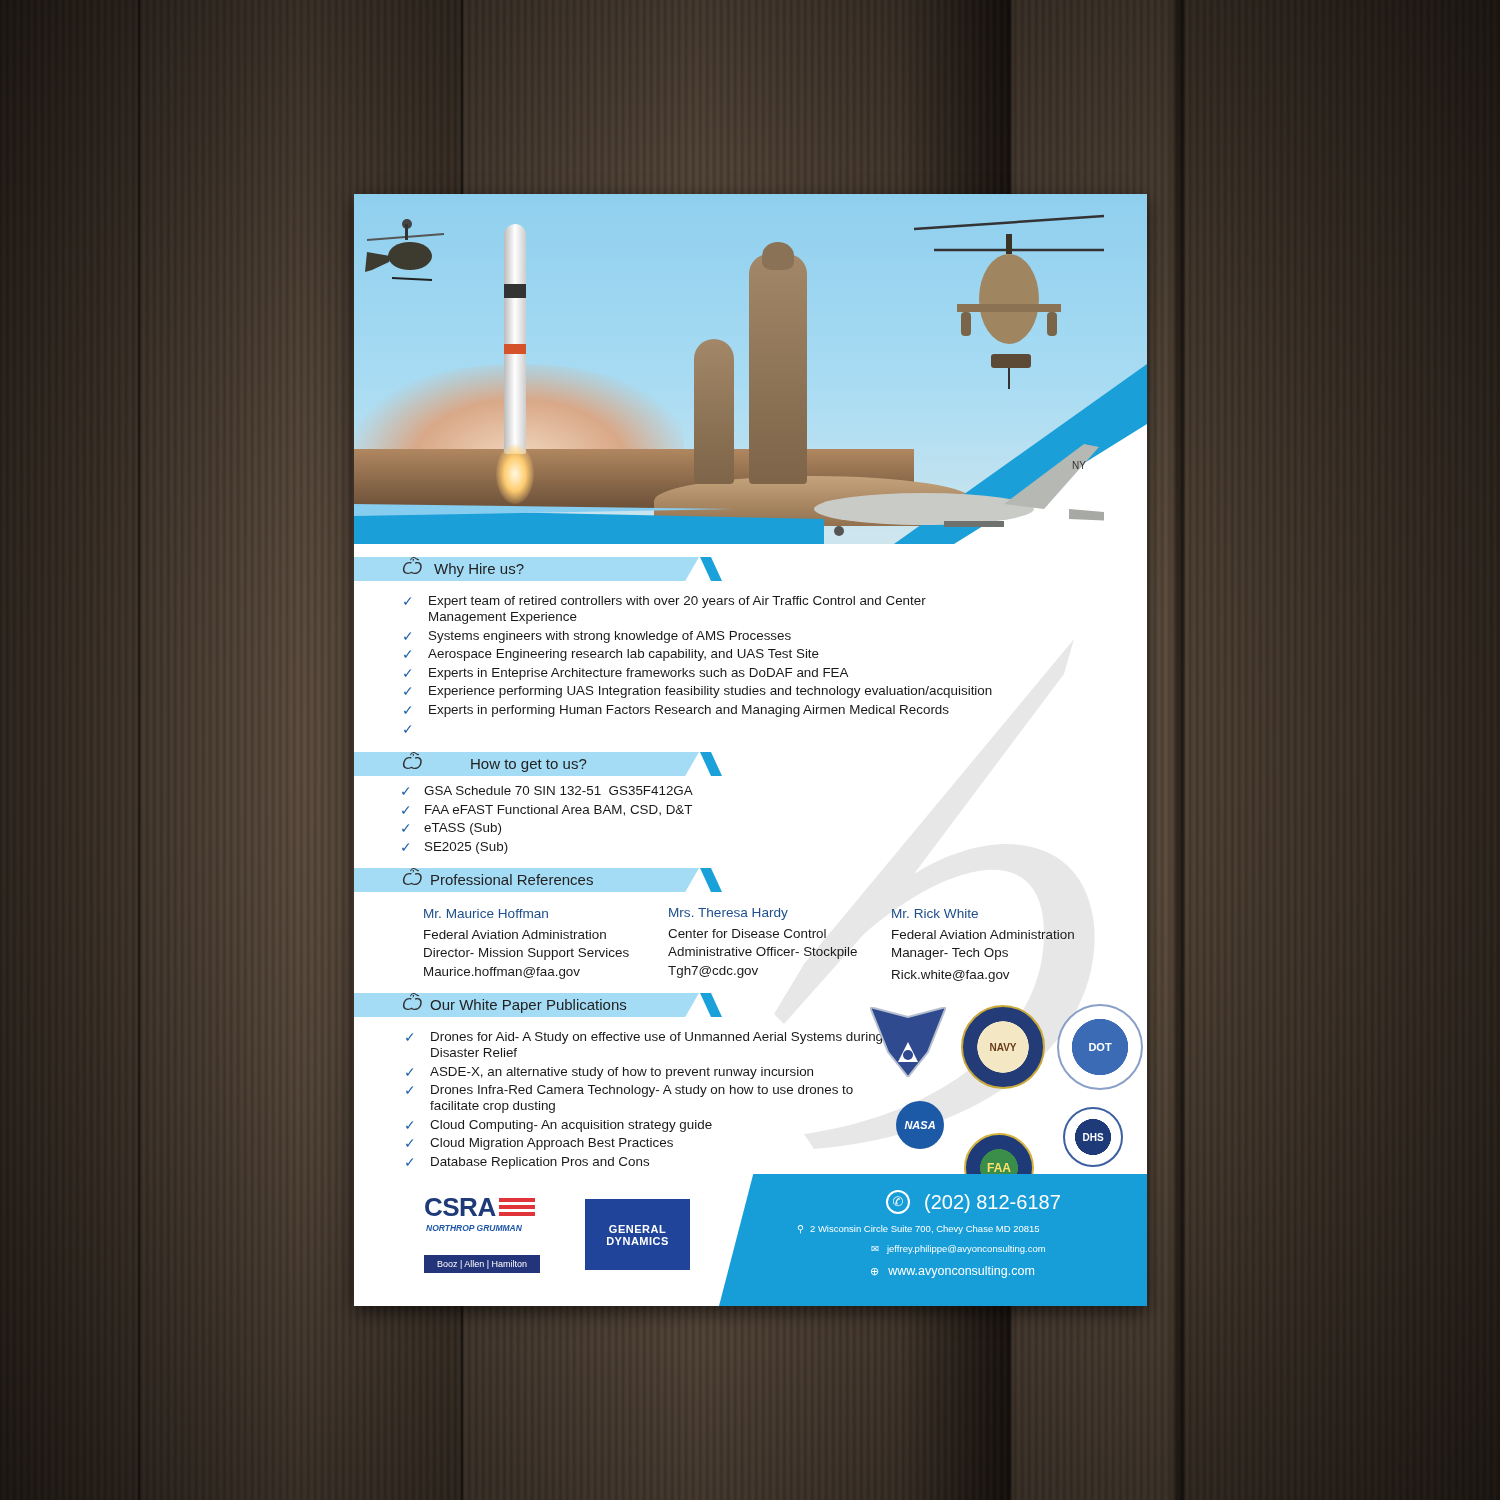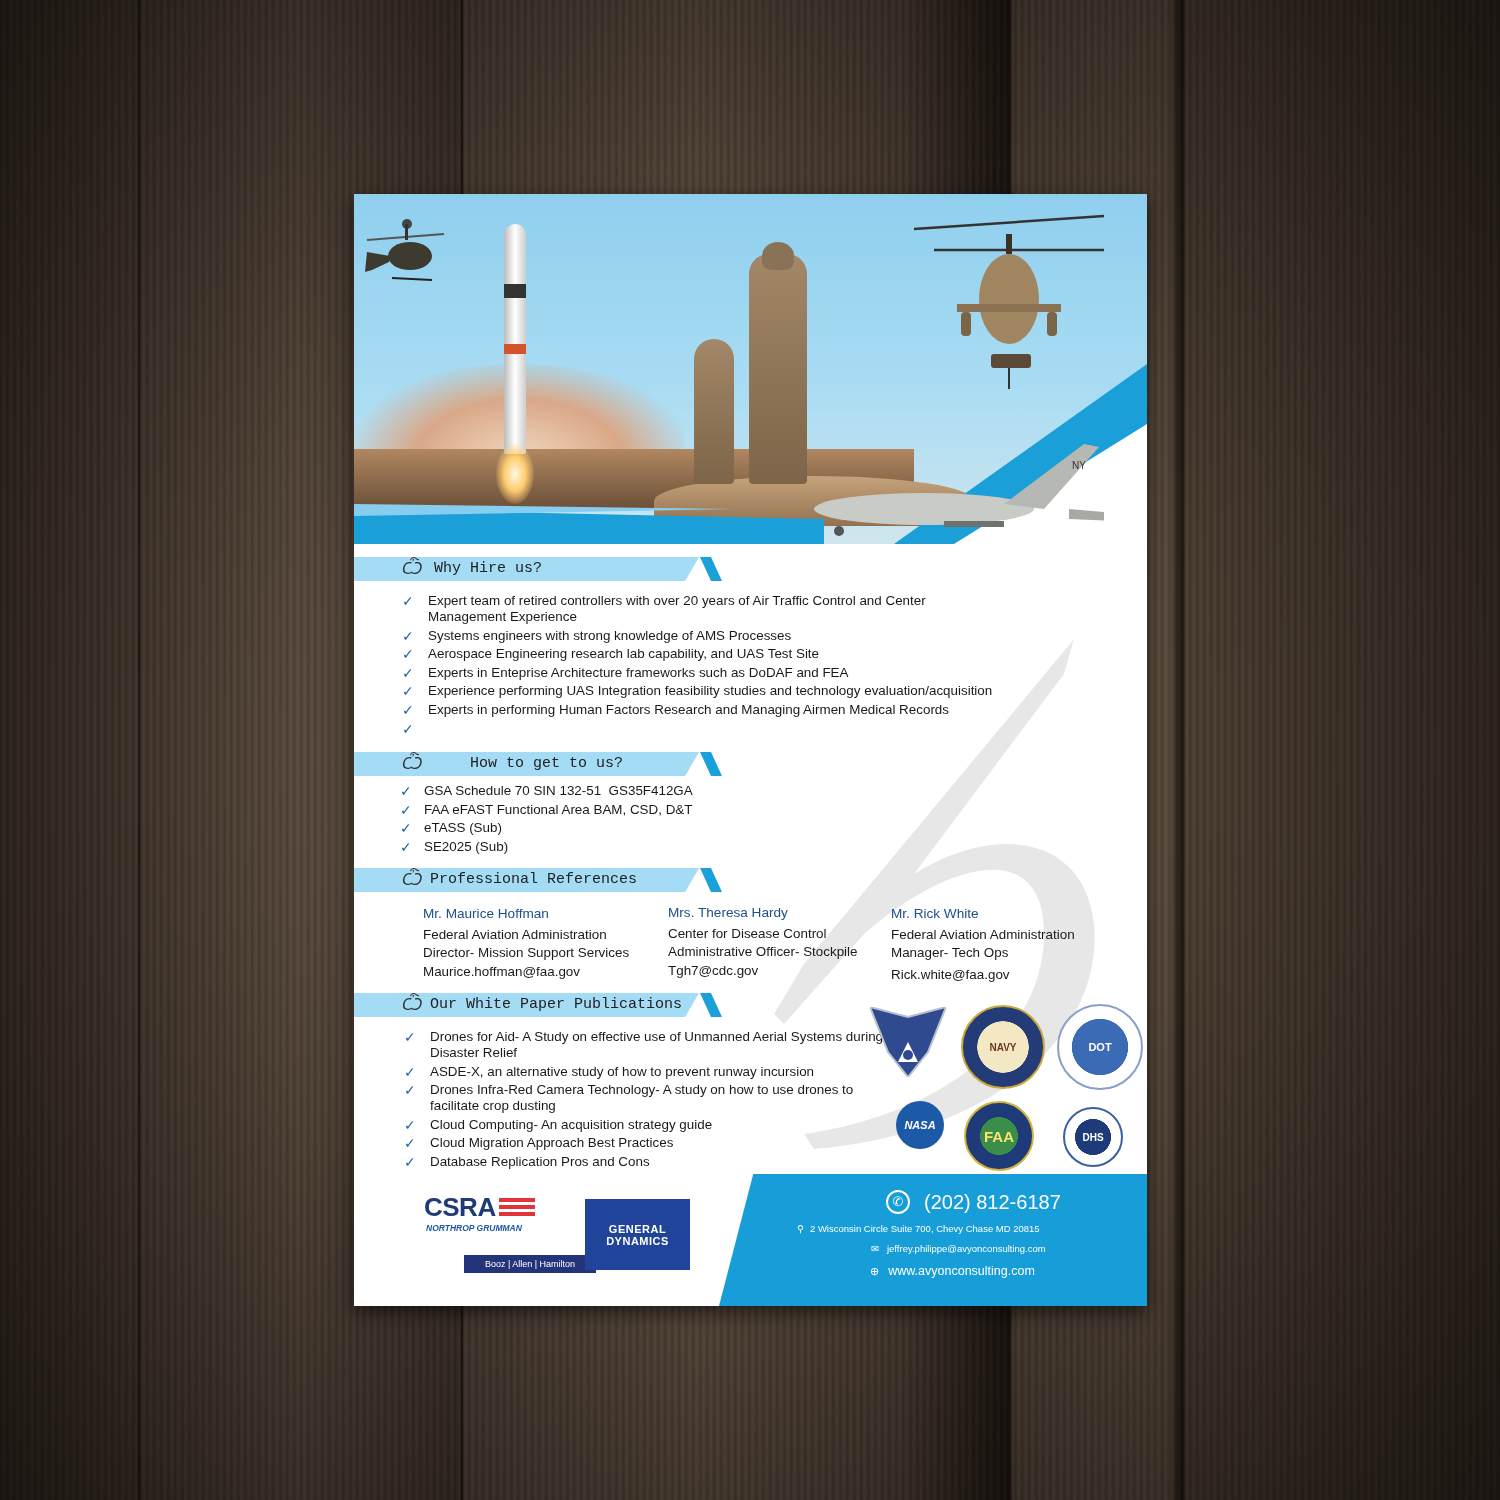--- a/index.html
+++ b/index.html
@@ -29,21 +29,21 @@
     background:linear-gradient(180deg,#c4a37c,#93714f);}
   .heli{position:absolute;}
   .blue-swoosh{position:absolute;}
   .drone{position:absolute;left:460px;top:270px;width:290px;height:60px;}
   .sec-head{position:absolute;left:0;height:24px;width:345px;display:flex;align-items:center;}
   .sec-head .bar{position:absolute;left:0;top:0;height:24px;width:345px;background:#a4dbf5;
     clip-path:polygon(0 0,100% 0,100% 0,96% 100%,0 100%);}
   .sec-head .bar2{position:absolute;top:0;height:24px;width:22px;left:346px;background:#1ba1d9;
     clip-path:polygon(0 0,50% 0,100% 100%,50% 100%);}
   .sec-head .ico{position:absolute;left:48px;top:3px;font-size:16px;color:#333;font-style:italic;}
-  .sec-head .t{position:absolute;left:80px;top:3px;font-size:15px;color:#222;font-family:Liberation Mono, monospace;}
+  .sec-head .t{position:absolute;left:80px;top:3px;font-size:15px;color:#222;}
   ul.checks{position:absolute;left:48px;margin:0;padding:0;list-style:none;}
   ul.checks li{position:relative;padding-left:26px;font-size:13.4px;line-height:16px;color:#1a1a1a;margin-bottom:2.6px;}
   ul.checks li .ck{position:absolute;left:0;top:0;color:#1a5fa8;font-size:14px;}
   .ref{position:absolute;top:711px;font-size:13.4px;color:#1a1a1a;line-height:18.5px;}
   .ref .name{color:#1d4f8c;font-size:13.6px;margin-bottom:2px;}
   .watermark{position:absolute;left:390px;top:440px;width:360px;height:520px;opacity:0.09;}
   .seal{position:absolute;border-radius:50%;display:flex;align-items:center;justify-content:center;text-align:center;font-weight:bold;}
   .footer-blue{position:absolute;left:365px;top:980px;width:428px;height:132px;background:#179ed8;
     clip-path:polygon(8% 0,100% 0,100% 100%,0 100%);}
   .foot-text{position:absolute;color:#fff;}
@@ -182,29 +182,29 @@
   </ul>
 
   <svg style="position:absolute;left:516px;top:813px;" width="76" height="70" viewBox="0 0 76 70">
     <polygon points="38,10 0,0 18,45 38,70 58,45 76,0" fill="#2f4a8f" stroke="#b8c0d0" stroke-width="2"></polygon>
     <polygon points="38,35 28,55 48,55" fill="#fff"></polygon>
     <circle cx="38" cy="48" r="5" fill="#2f4a8f"></circle>
   </svg>
   <div class="seal" style="left:607px;top:811px;width:80px;height:80px;background:radial-gradient(circle,#f3e7c4 0 45%,#233c78 46% 100%);border:2px solid #c9a93a;font-size:10px;color:#6b3a1a;">NAVY</div>
   <div class="seal" style="left:703px;top:810px;width:82px;height:82px;background:radial-gradient(circle,#3b6bb5 0 48%,#fff 49% 100%);border:2px solid #8aa0c8;color:#fff;font-size:11px;">DOT</div>
   <div class="seal" style="left:542px;top:907px;width:48px;height:48px;background:#1c5aa8;color:#fff;font-size:11px;font-style:italic;">NASA</div>
-  <div class="seal" style="left:610px;top:907px;width:66px;height:66px;background:radial-gradient(circle,#3a8e4a 0 40%,#1f3a78 41% 100%);border:2px solid #d4b33c;color:#ffe070;font-size:15px;">FAA</div>
+  <div class="seal" style="left:610px;top:939px;width:66px;height:66px;background:radial-gradient(circle,#3a8e4a 0 40%,#1f3a78 41% 100%);border:2px solid #d4b33c;color:#ffe070;font-size:12px;">FAA</div>
   <div class="seal" style="left:709px;top:913px;width:56px;height:56px;background:radial-gradient(circle,#1f3a78 0 45%,#fff 46% 100%);border:2px solid #3b5fa0;color:#fff;font-size:10px;">DHS</div>
 
   <div class="csra">
     <div style="font-weight:bold;font-size:26px;color:#1e3a78;letter-spacing:-0.5px;line-height:26px;">CSRA</div>
     <div style="position:absolute;left:75px;top:4px;width:36px;height:20px;background:repeating-linear-gradient(180deg,#e0343a 0 4px,#fff 4px 7px);"></div>
   </div>
   <div style="position:absolute;left:72px;top:1029px;font-size:8.5px;font-weight:bold;font-style:italic;color:#1f57a8;">NORTHROP GRUMMAN</div>
-  <div style="position:absolute;left:70px;top:1061px;width:132px;height:18px;background:#24347a;color:#fff;font-size:9px;line-height:18px;text-align:center;margin-left:40px;">Booz | Allen | Hamilton</div>
+  <div style="position:absolute;left:70px;top:1061px;width:116px;height:18px;background:#24347a;color:#fff;font-size:9px;line-height:18px;text-align:center;">Booz | Allen | Hamilton</div>
   <div class="gd">
     <span>GENERAL</span>
     <span>DYNAMICS</span>
   </div>
 
   <div class="footer-blue"></div>
   <div class="foot-text" style="left:532px;top:996px;font-size:20px;display:flex;align-items:center;gap:14px;">
     <span style="display:inline-block;width:20px;height:20px;border:2px solid #fff;border-radius:50%;text-align:center;line-height:20px;font-size:13px;">✆</span>
     <span>(202) 812-6187</span>
   </div>

